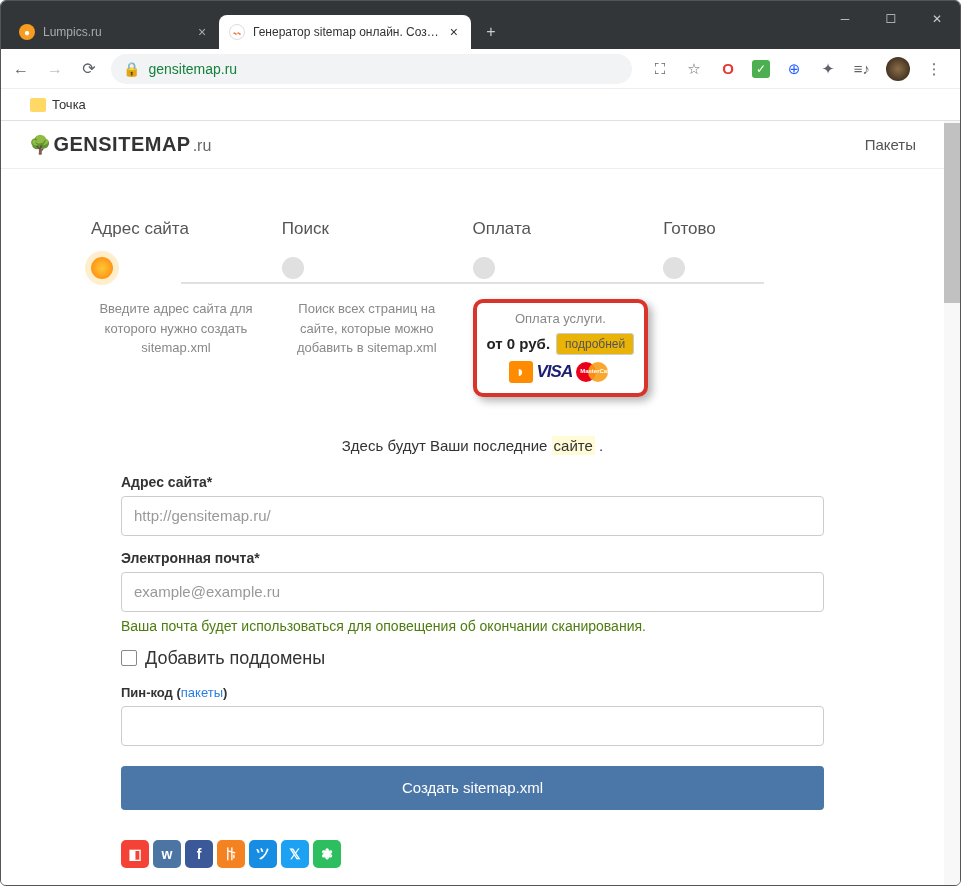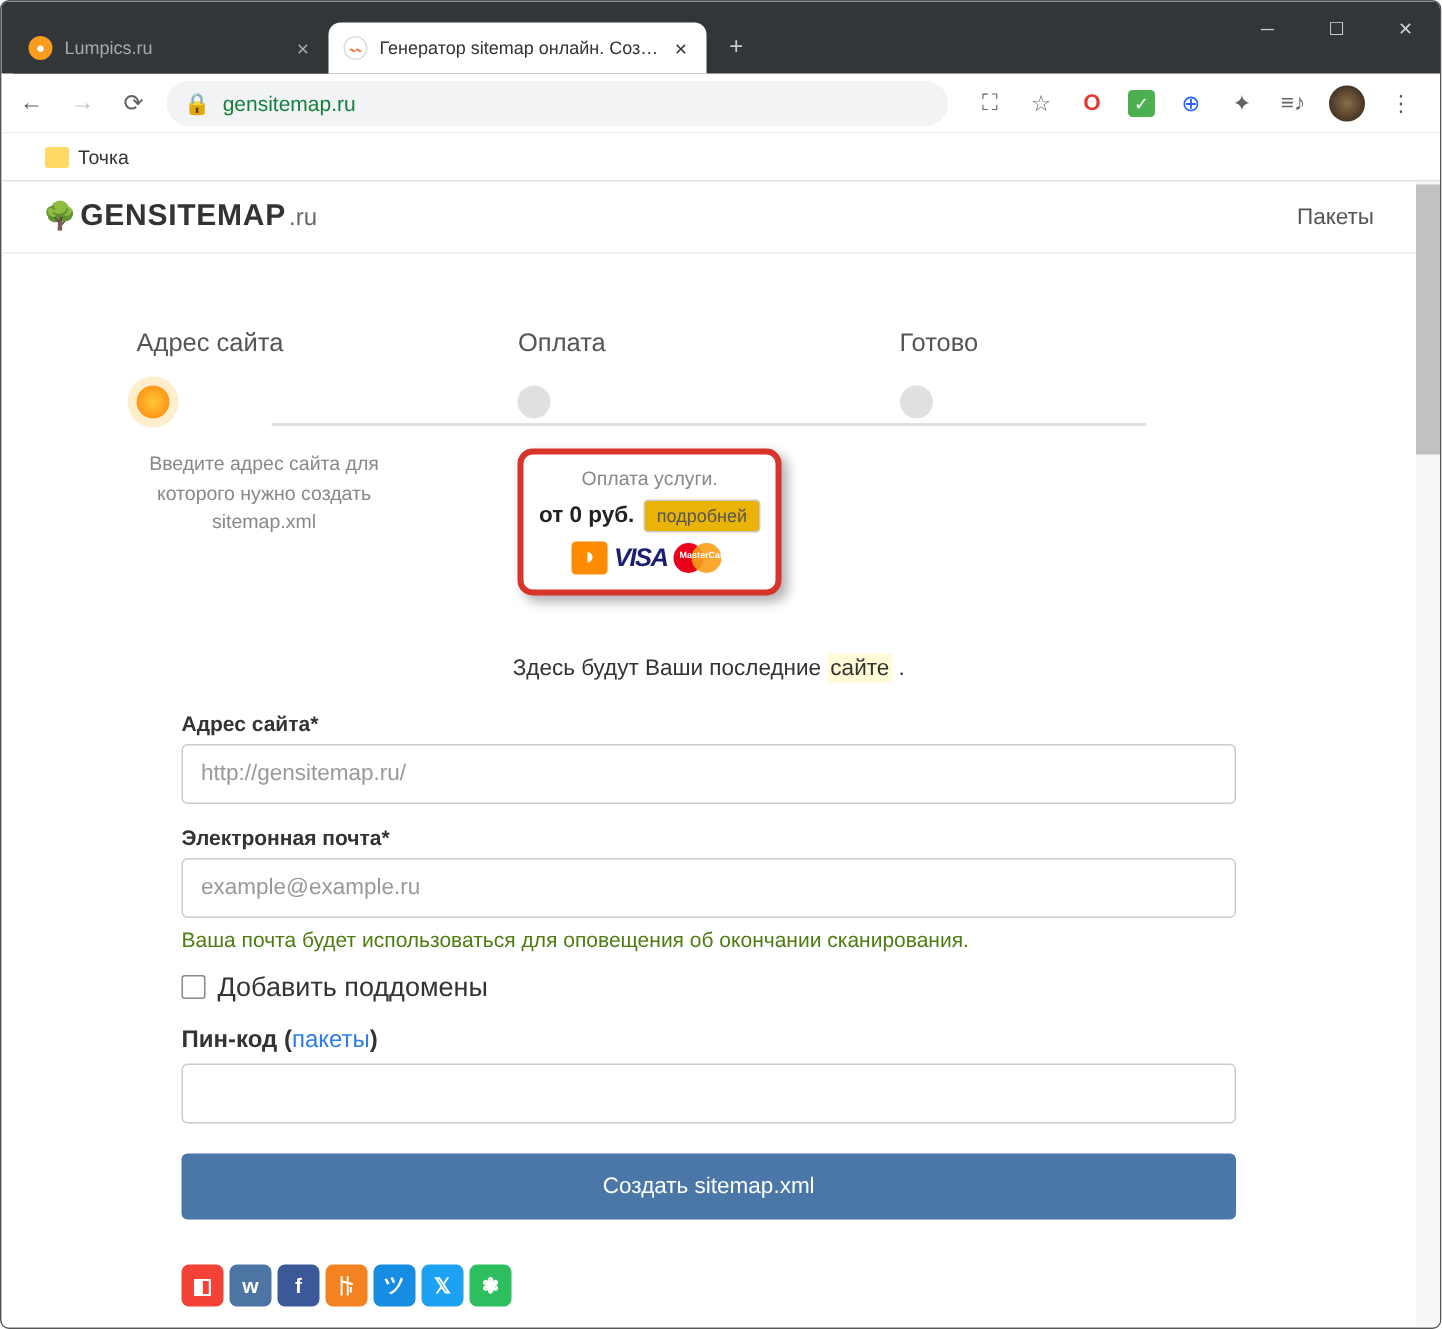--- a/index.html
+++ b/index.html
@@ -68,21 +68,21 @@
 .recent .hl { background: #fffbd6; padding: 1px 2px; }
 
 .form { padding: 10px 120px 20px; }
 .field-label { font-size: 14px; font-weight: bold; color: #333; margin-bottom: 6px; display: block; }
 .field-input { width: 100%; height: 40px; border: 1px solid #ccc; border-radius: 4px; padding: 0 12px; font-size: 15px; color: #555; margin-bottom: 14px; }
 .field-input::placeholder { color: #999; }
 .form-hint { font-size: 14px; color: #4d7c0f; margin-bottom: 14px; margin-top: -8px; }
 .checkbox-row { display: flex; align-items: center; gap: 8px; margin-bottom: 16px; }
 .checkbox { width: 16px; height: 16px; border: 1px solid #888; border-radius: 2px; }
 .checkbox-label { font-size: 18px; color: #333; }
-.pin-label { font-size: 16px; font-weight: bold; color: #333; margin-bottom: 6px; }
+.pin-label { font-size: 13px; font-weight: bold; color: #333; margin-bottom: 6px; }
 .pin-link { color: #2b7de9; font-weight: normal; }
 .submit-btn { width: 100%; height: 44px; background: #4a76a8; color: #fff; border: none; border-radius: 4px; font-size: 15px; cursor: pointer; margin-top: 6px; }
 
 .socials { display: flex; gap: 4px; padding: 10px 120px; }
 .social-btn { width: 28px; height: 28px; border-radius: 5px; display: flex; align-items: center; justify-content: center; color: #fff; font-size: 14px; font-weight: bold; cursor: pointer; }
 </style>
 </head>
 <body>
 
 <div class="browser">
@@ -146,20 +146,25 @@
 
       <div class="steps">
         <div class="steps-line"></div>
 
         <div class="step">
           <div class="step-title">Адрес сайта</div>
           <div class="step-circle active"></div>
           <div class="step-desc">Введите адрес сайта для которого нужно создать sitemap.xml</div>
         </div>
 
+        <div class="step">
+          <div class="step-title">Поиск</div>
+          <div class="step-circle"></div>
+          <div class="step-desc">Поиск всех страниц на сайте, которые можно добавить в sitemap.xml</div>
+        </div>
 
         <div class="step highlighted">
           <div class="step-title">Оплата</div>
           <div class="step-circle"></div>
           <div class="step-desc-wrap">
             <div class="step-desc">Оплата услуги.</div>
             <div class="price-row">
               <span class="price-text">от 0 руб.</span>
               <button class="details-btn">подробней</button>
             </div>

